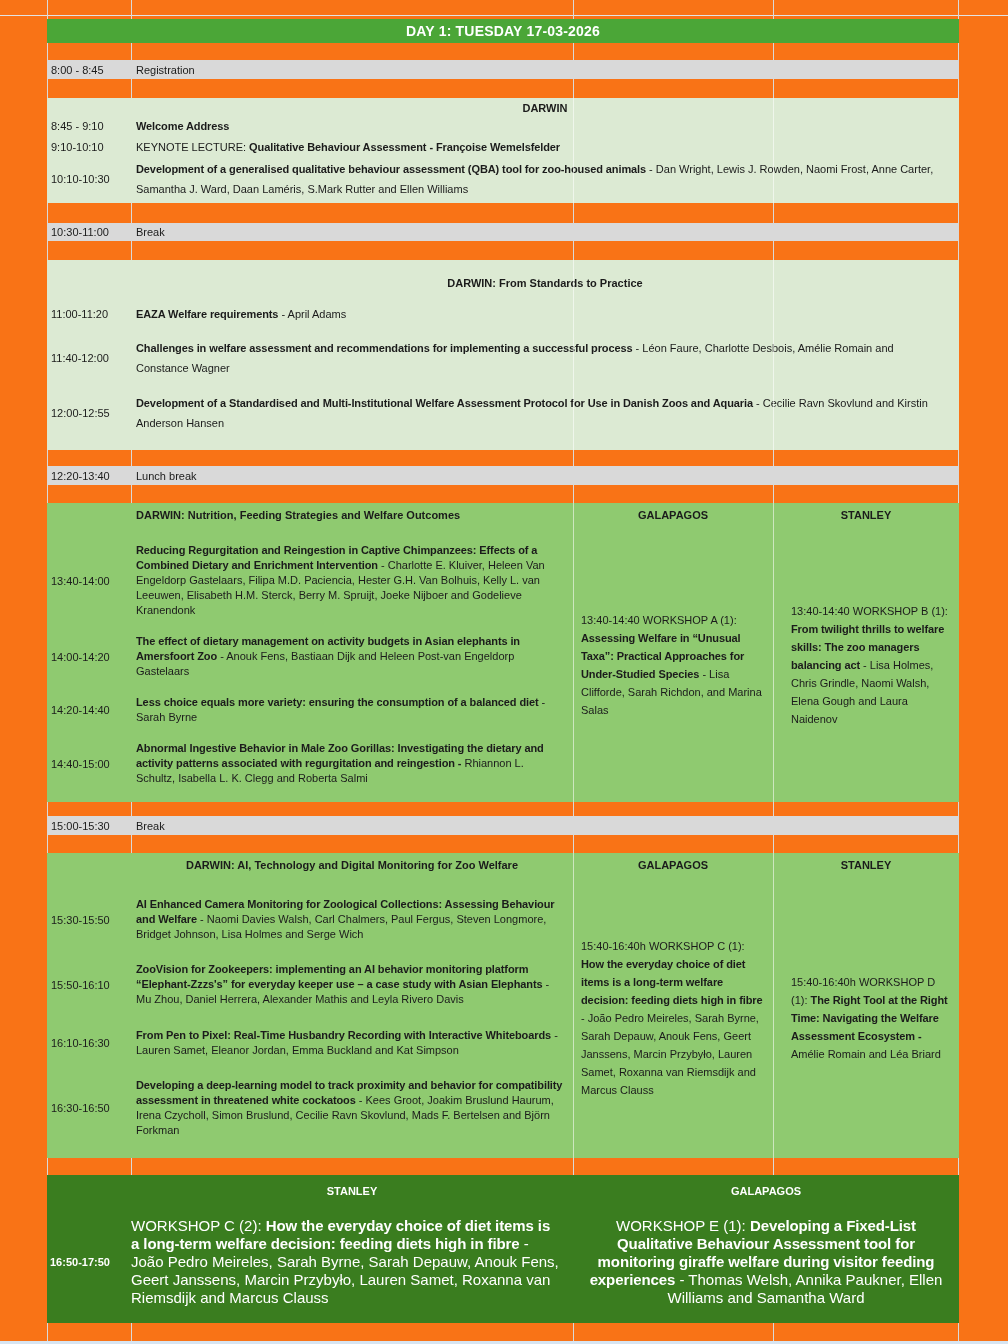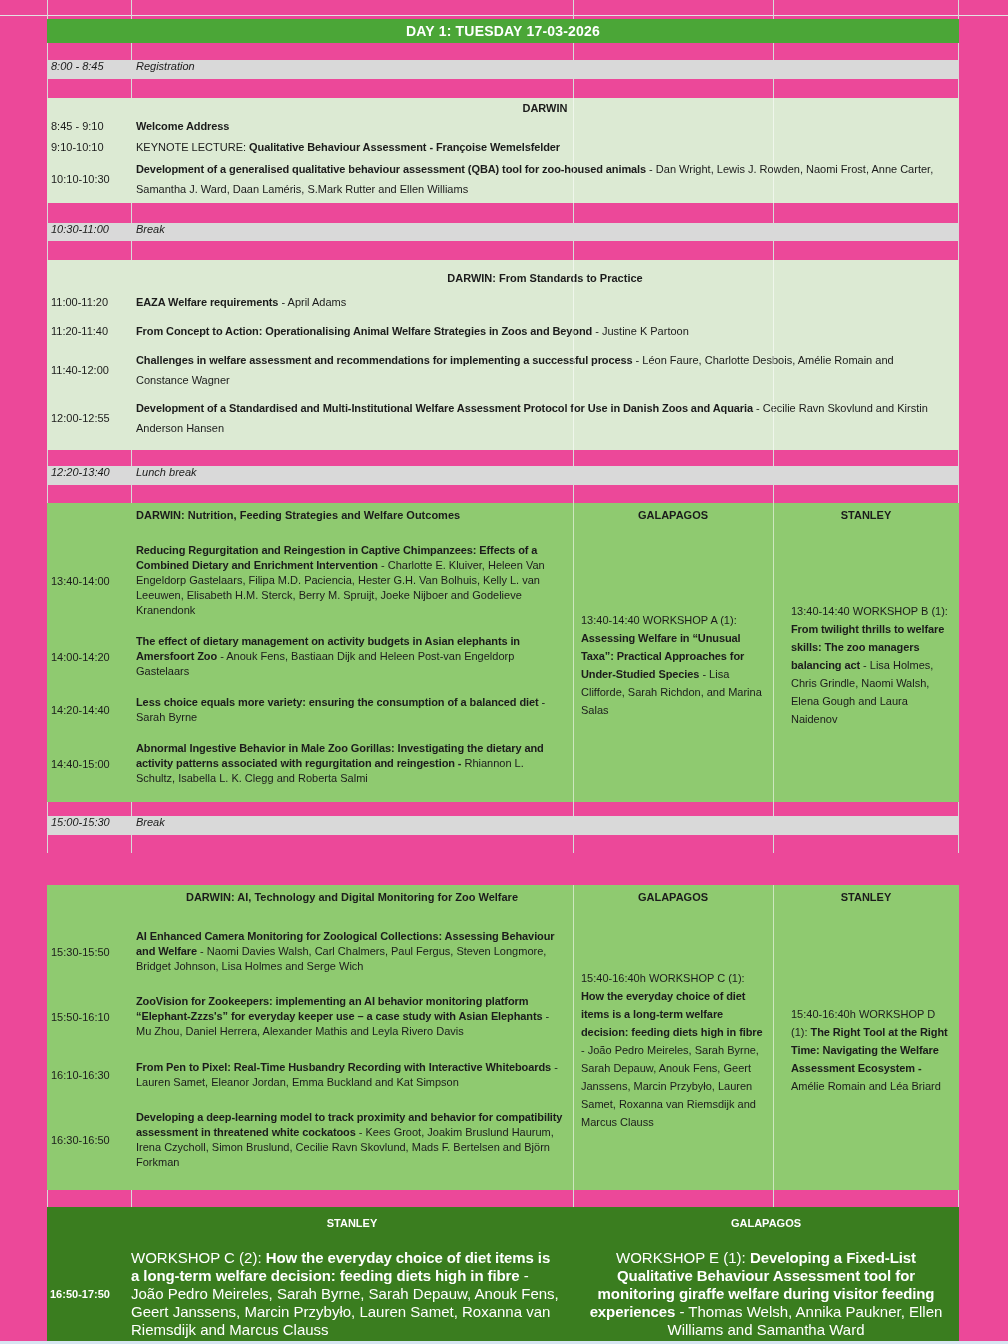--- a/index.html
+++ b/index.html
@@ -1,36 +1,36 @@
 <!DOCTYPE html>
 <html><head>
 <meta charset="utf-8">
 <style>
   html,body{margin:0;padding:0;}
   .page{
-    position:relative;width:1008px;height:1344px;background:#ec4899;
+    position:relative;width:1008px;height:1344px;background:#f97316;
     font-family:"Liberation Sans","DejaVu Sans",sans-serif;color:#1b1b1b;
     overflow:hidden;
   }
   .hairline-top{position:absolute;left:0;top:15px;width:1008px;height:1px;background:#e3e3e3;}
   .sheet{position:absolute;left:47px;top:0;width:912px;}
   
   .sp{
     position:relative;
     background-image:linear-gradient(#d9d9d9,#d9d9d9),linear-gradient(#d9d9d9,#d9d9d9),
       linear-gradient(#d9d9d9,#d9d9d9),linear-gradient(#d9d9d9,#d9d9d9),linear-gradient(#d9d9d9,#d9d9d9);
     background-size:1px 100%;
     background-position:0 0,84px 0,526px 0,726px 0,911px 0;
     background-repeat:no-repeat;
   }
   .banner{
     height:24px;background:#4ba637;color:#ffffff;display:flex;align-items:center;justify-content:center;
     font-size:14px;font-weight:bold;letter-spacing:.2px;
   }
-  .greyrow{height:19px;background:#d9d9d9;display:flex;align-items:flex-start;font-size:11px;font-style:italic;}
+  .greyrow{height:19px;background:#d9d9d9;display:flex;align-items:center;font-size:11px;}
   .tcol{flex:none;width:84px;padding-left:4px;box-sizing:border-box;font-size:11px;}
   .glabel{padding-left:5px;}
   
   .blk{position:relative;box-sizing:border-box;}
   .blk .vline{position:absolute;top:0;bottom:0;width:1px;background:rgba(255,255,255,.55);}
   .vl2{left:526px;} .vl3{left:726px;}
   .lgreen{background:#dcead3;}
   .mgreen{background:#8fca70;}
   .dgreen{background:#3a7d1f;color:#ffffff;}
   .blkhead{font-weight:bold;font-size:11px;text-align:center;}
@@ -114,24 +114,20 @@
 
     <div class="blk lgreen" style="height:190px;display:flex;flex-direction:column;justify-content:space-evenly;padding:3px 0;">
       <i class="vline vl2"></i>
       <i class="vline vl3"></i>
       <div class="blkhead b12head">DARWIN: From Standards to Practice</div>
       <div class="srow">
         <span class="tcol">11:00-11:20</span>
         <div class="cnt"><b>EAZA Welfare requirements</b><span> - April Adams</span></div>
       </div>
       <div class="srow">
-        <span class="tcol">11:20-11:40</span>
-        <div class="cnt"><b>From Concept to Action: Operationalising Animal Welfare Strategies in Zoos and Beyond</b><span> - Justine K Partoon</span></div>
-      </div>
-      <div class="srow">
         <span class="tcol">11:40-12:00</span>
         <div class="cnt"><b>Challenges in welfare assessment and recommendations for implementing a successful process</b><span> - Léon Faure, Charlotte Desbois, Amélie Romain and Constance Wagner</span></div>
       </div>
       <div class="srow">
         <span class="tcol">12:00-12:55</span>
         <div class="cnt"><b>Development of a Standardised and Multi-Institutional Welfare Assessment Protocol for Use in Danish Zoos and Aquaria</b><span> - Cecilie Ravn Skovlund and Kirstin Anderson Hansen</span></div>
       </div>
     </div>
 
     <div class="sp" style="height:16px"></div>
@@ -186,21 +182,21 @@
     <div class="greyrow">
       <span class="tcol">15:00-15:30</span>
       <span class="glabel">Break</span>
     </div>
 
     <div class="sp" style="height:18px"></div>
 
     <div class="blk mgreen" style="height:305px;">
       <i class="vline vl2"></i>
       <i class="vline vl3"></i>
-      <div style="display:flex;flex-direction:column;height:100%;margin-top:32px;">
+      <div style="display:flex;flex-direction:column;height:100%;">
         <div class="headrow">
           <div class="h-main h-center">DARWIN: AI, Technology and Digital Monitoring for Zoo Welfare</div>
           <div class="h-gal">GALAPAGOS</div>
           <div class="h-stan">STANLEY</div>
         </div>
         <div class="cols" style="flex:1;">
           <div class="maincol">
             <div class="srow tight">
               <span class="tcol">15:30-15:50</span>
               <div class="cnt"><b>AI Enhanced Camera Monitoring for Zoological Collections: Assessing Behaviour and Welfare</b><span> - Naomi Davies Walsh, Carl Chalmers, Paul Fergus, Steven Longmore, Bridget Johnson, Lisa Holmes and Serge Wich</span></div>

